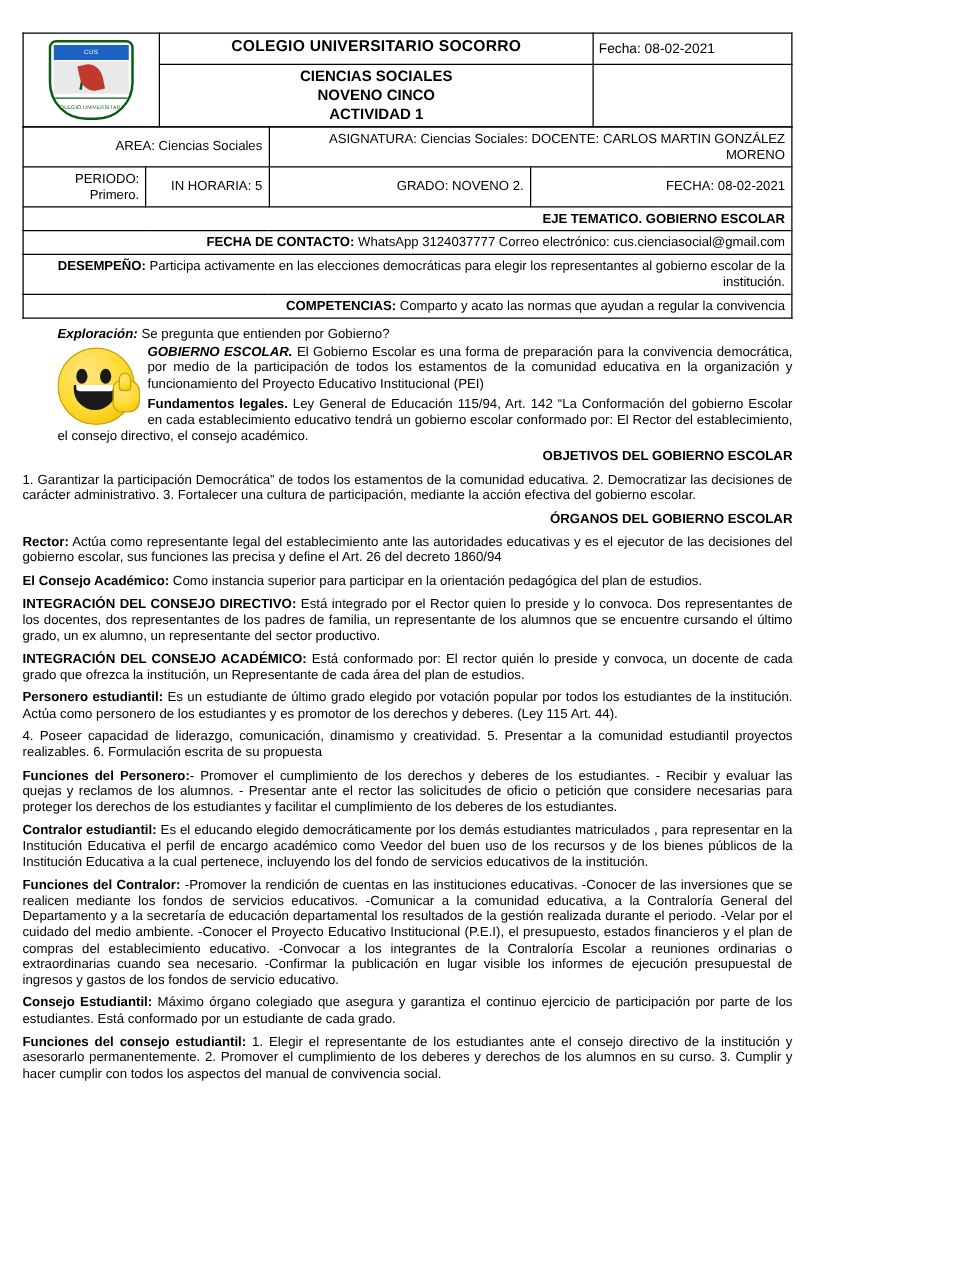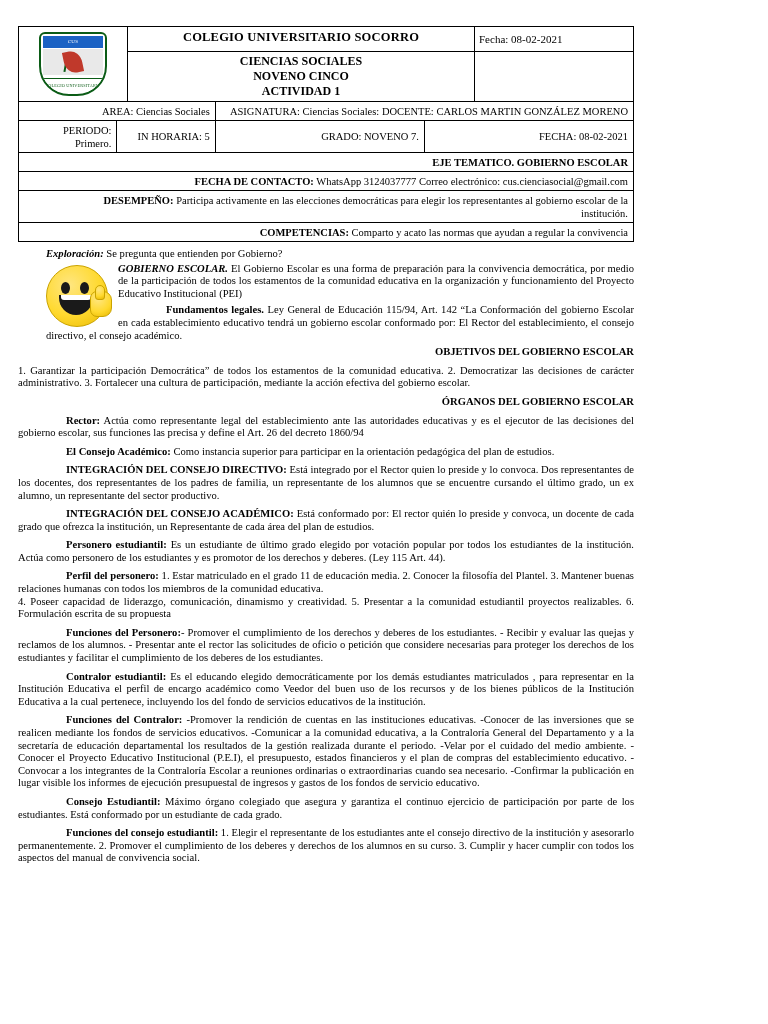--- a/index.html
+++ b/index.html
@@ -12,21 +12,20 @@
     height: 1024px;
     font-family: "Liberation Sans", sans-serif;
     color: #000000;
   }
   .page {
     width: 652px;
     height: 1024px;
     box-sizing: border-box;
     padding: 26px 18px 0 18px;
     position: relative;
-    font-family: Liberation Serif, serif;
   }
 
   
   table.hdr {
     width: 100%;
     border-collapse: collapse;
     table-layout: fixed;
   }
   table.hdr td {
     border: 1px solid #000;
@@ -122,21 +121,21 @@
     table-layout: fixed;
     margin-top: -1px;
     text-align: right;
   }
   table.info td {
     border: 1px solid #000;
     font-size: 10.5px;
     padding: 2.5px 5px;
     line-height: 13px;
   }
-  .b { font-weight: bold; margin-left: 48px; }
+  .b { font-weight: bold; }
 
   
   .body {
     font-size: 10.6px;
     line-height: 12.6px;
     text-align: justify;
     padding-top: 6px;
   }
   .body p { margin: 0 0 6px 0; }
   .center { text-align: right; font-weight: bold; }
@@ -252,21 +251,21 @@
 
   <table class="info">
     <tbody>
         <tr>
       <td colspan="2" style="width:32%">AREA: Ciencias Sociales</td>
       <td colspan="4">ASIGNATURA:  Ciencias Sociales:  DOCENTE: CARLOS MARTIN GONZÁLEZ MORENO</td>
     </tr>
     <tr>
       <td style="width:18%">PERIODO: Primero.</td>
       <td style="width:14%">IN HORARIA: 5</td>
-      <td colspan="2" style="width:24%">GRADO: NOVENO 7.</td>
+      <td colspan="2" style="width:24%">GRADO: NOVENO 2.</td>
       <td colspan="2">FECHA: 08-02-2021</td>
     </tr>
     <tr>
       <td colspan="6" class="b">EJE TEMATICO. GOBIERNO ESCOLAR</td>
     </tr>
     <tr>
       <td colspan="6">
         <span class="b">FECHA DE CONTACTO:</span><span> WhatsApp 3124037777 Correo electrónico: cus.cienciasocial@gmail.com</span>
       </td>
     </tr>
@@ -308,21 +307,20 @@
     <p class="center">OBJETIVOS DEL GOBIERNO ESCOLAR</p>
     <p>1. Garantizar la participación Democrática” de todos los estamentos de la comunidad educativa. 2. Democratizar las decisiones de carácter administrativo. 3. Fortalecer una cultura de participación, mediante la acción efectiva del gobierno escolar.</p>
 
     <p class="center">ÓRGANOS DEL GOBIERNO ESCOLAR</p>
 
     <p><span class="b">Rector:</span><span> Actúa como representante legal del establecimiento ante las autoridades educativas y es el ejecutor de las decisiones del gobierno escolar, sus funciones las precisa y define el Art. 26 del decreto 1860/94</span></p>
     <p><span class="b">El Consejo Académico:</span><span> Como instancia superior para participar en la orientación pedagógica del plan de estudios.</span></p>
     <p><span class="b">INTEGRACIÓN DEL CONSEJO DIRECTIVO:</span><span> Está integrado por el Rector quien lo preside y lo convoca. Dos representantes de los docentes, dos representantes de los padres de familia, un representante de los alumnos que se encuentre cursando el último grado, un ex alumno, un representante del sector productivo.</span></p>
     <p><span class="b">INTEGRACIÓN DEL CONSEJO ACADÉMICO:</span><span> Está conformado por: El rector quién lo preside y convoca, un docente de cada grado que ofrezca la institución, un Representante de cada área del plan de estudios.</span></p>
     <p><span class="b">Personero estudiantil:</span><span> Es un estudiante de último grado elegido por votación popular por todos los estudiantes de la institución. Actúa como personero de los estudiantes y es promotor de los derechos y deberes. (Ley 115 Art. 44).</span></p>
-    <p style="margin-bottom:0"><span class="b">Perfil del personero:</span><span> 1. Estar matriculado en el grado 11 de educación media. 2. Conocer la filosofía del Plantel. 3. Mantener buenas relaciones humanas con todos los miembros de la comunidad educativa.</span></p>
     <p><span>4. Poseer capacidad de liderazgo, comunicación, dinamismo y creatividad. 5. Presentar a la comunidad estudiantil proyectos realizables. 6. Formulación escrita de su propuesta</span></p>
     <p><span class="b"> Funciones del Personero:</span><span>- Promover el cumplimiento de los derechos y deberes de los estudiantes. - Recibir y evaluar las quejas y reclamos de los alumnos. - Presentar ante el rector las solicitudes de oficio o petición que considere necesarias para proteger los derechos de los estudiantes y facilitar el cumplimiento de los deberes de los estudiantes.</span></p>
     <p><span class="b">Contralor estudiantil:</span><span> Es el educando elegido democráticamente por los demás estudiantes matriculados , para representar en la Institución Educativa el perfil de encargo académico como Veedor del buen uso de los recursos y de los bienes públicos de la Institución Educativa a la cual pertenece, incluyendo los del fondo de servicios educativos de la institución.</span></p>
     <p><span class="b">Funciones del Contralor:</span><span> -Promover la rendición de cuentas en las instituciones educativas. -Conocer de las inversiones que se realicen mediante los fondos de servicios educativos. -Comunicar a la comunidad educativa, a la Contraloría General del Departamento y a la secretaría de educación departamental los resultados de la gestión realizada durante el periodo. -Velar por el cuidado del medio ambiente. -Conocer el Proyecto Educativo Institucional (P.E.I), el presupuesto, estados financieros y el plan de compras del establecimiento educativo. -Convocar a los integrantes de la Contraloría Escolar a reuniones ordinarias o extraordinarias cuando sea necesario. -Confirmar la publicación en lugar visible los informes de ejecución presupuestal de ingresos y gastos de los fondos de servicio educativo.</span></p>
     <p><span class="b">Consejo Estudiantil:</span><span> Máximo órgano colegiado que asegura y garantiza el continuo ejercicio de participación por parte de los estudiantes. Está conformado por un estudiante de cada grado.</span></p>
     <p><span class="b">Funciones del consejo estudiantil:</span><span> 1. Elegir el representante de los estudiantes ante el consejo directivo de la institución y asesorarlo permanentemente. 2. Promover el cumplimiento de los deberes y derechos de los alumnos en su curso. 3. Cumplir y hacer cumplir con todos los aspectos del manual de convivencia social.</span></p>
 
   </div>
 </div>
 

